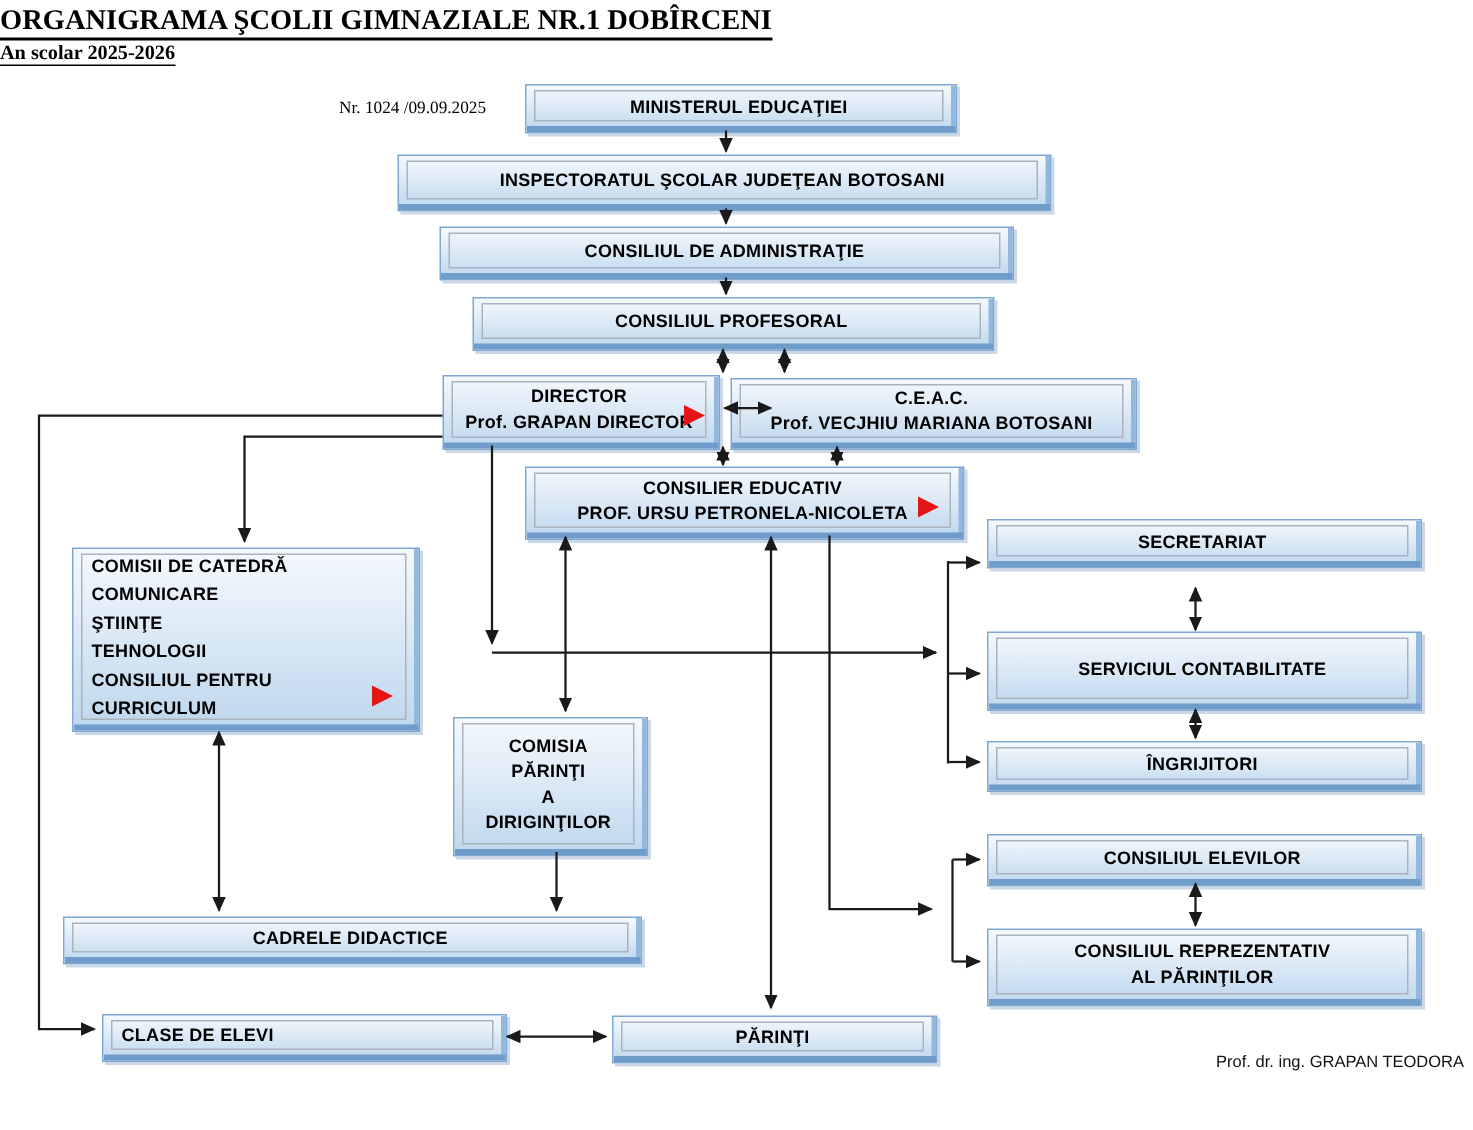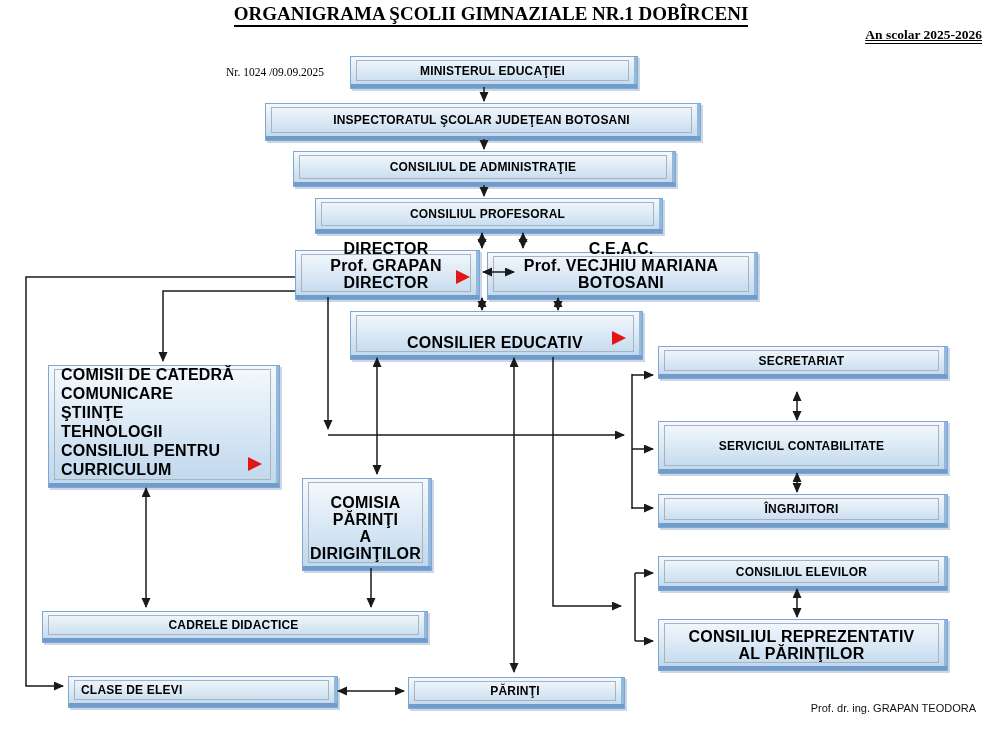--- a/index.html
+++ b/index.html
@@ -1,47 +1,47 @@
 <!DOCTYPE html>
 <html><head>
 <meta charset="utf-8">
 <style>
   html,body{margin:0;padding:0;background:#fff;}
   #canvas{
     position:relative;width:982px;height:753px;background:#ffffff;
     font-family:"Liberation Sans",sans-serif;overflow:hidden;
   }
   .title{
-    position:absolute;top:3px;left:0;width:100%;text-align:center;
+    position:absolute;top:3px;left:0;width:100%;text-align:left;
     font-family:"Liberation Serif",serif;font-size:19px;font-weight:bold;color:#000;
   }
   .title span{border-bottom:2px solid #000;padding-bottom:1px;}
   .subtitle{
-    position:absolute;top:27px;left:0;width:100%;text-align:right;
-    font-family:"Liberation Serif",serif;font-size:13.5px;font-weight:bold;color:#000;text-decoration:underline;
+    position:absolute;top:27px;left:0;width:100%;text-align:left;
+    font-family:"Liberation Serif",serif;font-size:13.5px;font-weight:bold;color:#000;
   }
   .subtitle span{border-bottom:1.5px solid #000;padding-bottom:1px;}
   .docnum{
     position:absolute;left:226px;top:66px;
     font-family:Liberation Serif, serif;font-size:11.5px;color:#000;
   }
   .node{
     position:absolute;z-index:1;
     background:linear-gradient(180deg,#f4f9fd 0%,#ddeaf6 45%,#cbdff1 75%,#bfd6ec 100%);
     border:1px solid #7fa7d1;
     box-shadow:inset 0 -4px 0 #6f9cca, inset -3px 0 0 #93b8de, 2px 2px 0 rgba(110,140,180,.35);
   }
   .inner{
     position:absolute;left:5px;top:3px;right:8px;bottom:7px;
     border:1px solid #aab3bb;
     display:flex;flex-direction:column;align-items:center;justify-content:center;
     font-weight:bold;font-size:12px;line-height:18px;letter-spacing:.2px;
     color:#000;text-align:center;
   }
-  .inner.small{font-size:16px;line-height:17px;justify-content:flex-end;}
+  .inner.small{font-size:12px;line-height:17px;}
   .inner.left{align-items:flex-start;text-align:left;padding-left:6px;line-height:19px;}
   svg.wires{position:absolute;left:0;top:0;z-index:3;pointer-events:none;}
   .red-tri{
     position:absolute;z-index:4;width:0;height:0;
     border-left:14px solid #e31515;border-top:7px solid transparent;border-bottom:7px solid transparent;
   }
   .signature{
     position:absolute;right:6px;top:694px;width:320px;text-align:right;
     font-size:11px;color:#111;
   }
@@ -82,20 +82,21 @@
   <div class="node" style="left:487px;top:252px;width:269px;height:46px">
     <div class="inner small">
       <span>C.E.A.C.</span>
       <span>Prof. VECJHIU MARIANA BOTOSANI</span>
     </div>
   </div>
 
   <div class="node" style="left:350px;top:311px;width:291px;height:47px">
     <div class="inner small">
       <span>CONSILIER EDUCATIV</span>
+      <span>PROF. URSU PETRONELA-NICOLETA</span>
     </div>
   </div>
 
   <div class="node" style="left:48px;top:365px;width:230px;height:121px">
     <div class="inner small left">
       <span>COMISII DE CATEDRĂ</span>
       <span>COMUNICARE</span>
       <span>ŞTIINŢE</span>
       <span>TEHNOLOGII</span>
       <span>CONSILIUL PENTRU</span>

